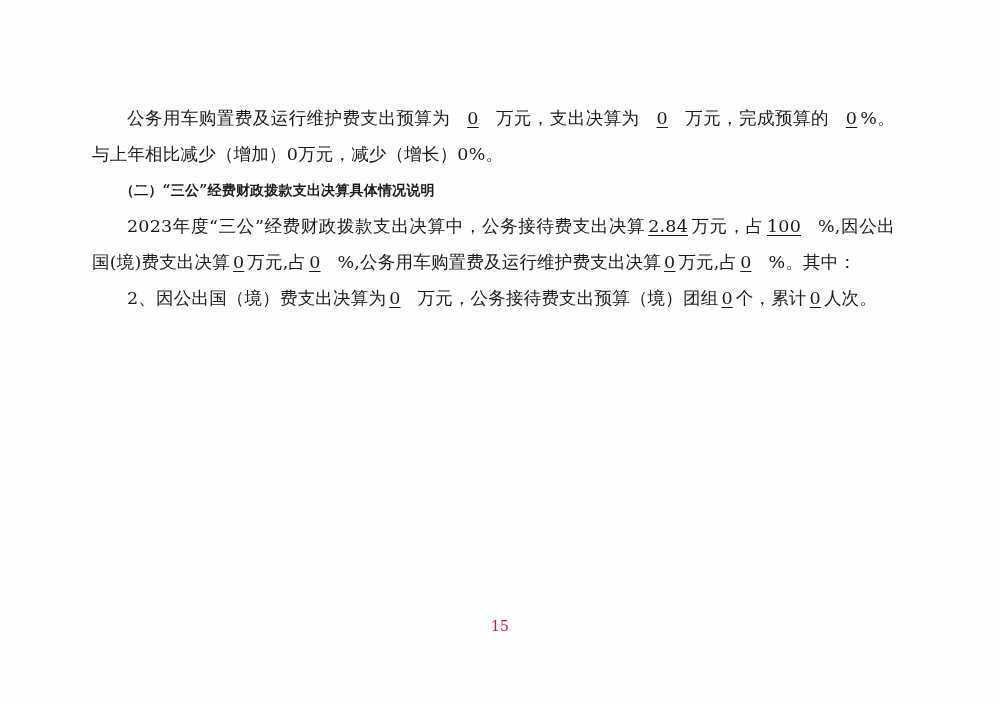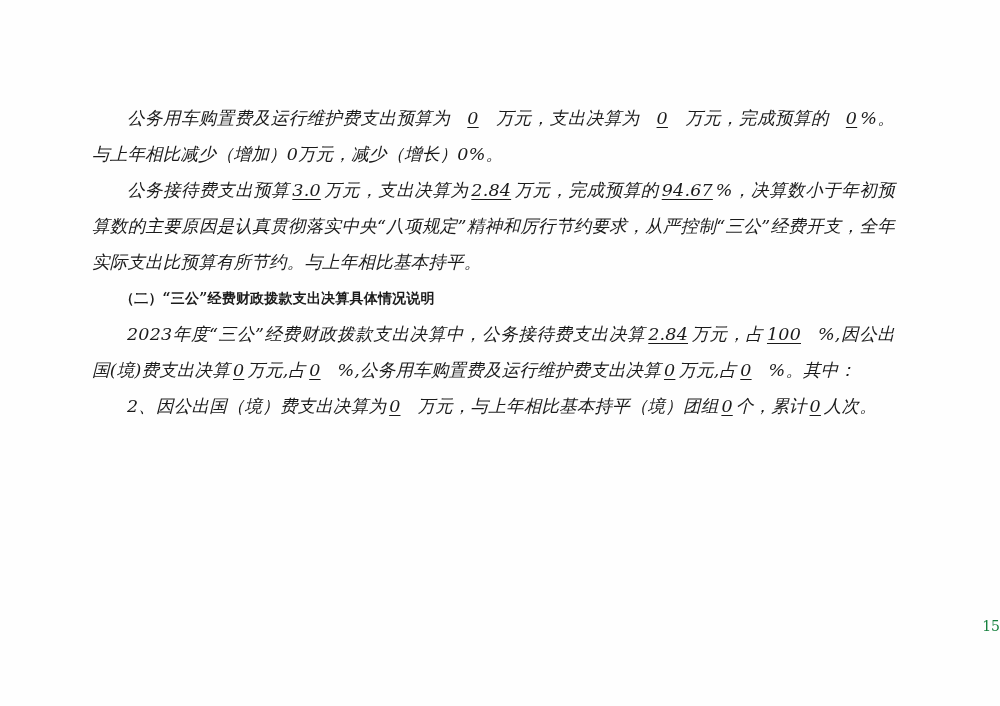--- a/index.html
+++ b/index.html
@@ -25,21 +25,20 @@
   .body-text {
     font-size: 17.5px;
     line-height: 36px;
     text-align: justify;
     text-justify: inter-ideograph;
     letter-spacing: 0.2px;
   }
   .para {
     margin: 0 13px 0 0;
     text-indent: 2em;
-    font-style: italic;
   }
   .para-heading {
     font-weight: bold;
     text-indent: 2em;
     margin: 0;
     font-size: 14px;
     line-height: 36px;
   }
   
   .fill {
@@ -50,50 +49,47 @@
   }
   .gap {
     display: inline-block;
     width: 14px;
   }
   .page-number {
     position: absolute;
     left: 0;
     right: 0;
     bottom: 72px;
-    text-align: right;
+    text-align: center;
     font-size: 14px;
     font-family: "DejaVu Serif", "Liberation Serif", serif;
-    color: #15803d;
+    color: #be185d;
   }
   .p-block { margin-bottom: 0; }
 </style>
 </head>
 <body>
 
 <div class="page">
 
   <div class="body-text">
 
     <p class="para p-block">
       <span>公务用车购置费及运行维护费支出预算为</span><span class="gap"></span><span class="fill">0</span><span class="gap"></span><span>万元，支出决算为</span><span class="gap"></span><span class="fill">0</span><span class="gap"></span><span>万元，完成预算的</span><span class="gap"></span><span class="fill">0</span><span>%。与上年相比减少（增加）0万元，减少（增长）0%。</span>
     </p>
 
 
-    <p class="para p-block">
-      <span>公务接待费支出预算</span><span class="fill">3.0</span><span>万元，支出决算为</span><span class="fill">2.84</span><span>万元，完成预算的</span><span class="fill">94.67</span><span>%，决算数小于年初预算数的主要原因是认真贯彻落实中央“八项规定”精神和厉行节约要求，从严控制“三公”经费开支，全年实际支出比预算有所节约。与上年相比基本持平。</span>
-    </p>
 
     <p class="para-heading">（二）“三公”经费财政拨款支出决算具体情况说明</p>
 
     <p class="para p-block">
       <span>2023年度“三公”经费财政拨款支出决算中，公务接待费支出决算</span><span class="fill">2.84</span><span>万元，占</span><span class="fill">100</span><span class="gap"></span><span>%,因公出国(境)费支出决算</span><span class="fill">0</span><span>万元,占</span><span class="fill">0</span><span class="gap"></span><span>%,公务用车购置费及运行维护费支出决算</span><span class="fill">0</span><span>万元,占</span><span class="fill">0</span><span class="gap"></span><span>%。其中：</span>
     </p>
 
     <p class="para p-block">
-      <span>2、因公出国（境）费支出决算为</span><span class="fill">0</span><span class="gap"></span><span>万元，与上年相比基本持平（境）团组</span><span class="fill">0</span><span>个，累计</span><span class="fill">0</span><span>人次。</span>
+      <span>2、因公出国（境）费支出决算为</span><span class="fill">0</span><span class="gap"></span><span>万元，公务接待费支出预算（境）团组</span><span class="fill">0</span><span>个，累计</span><span class="fill">0</span><span>人次。</span>
     </p>
 
   </div>
 
   <div class="page-number">15</div>
 
 </div>
 
 </body></html>

